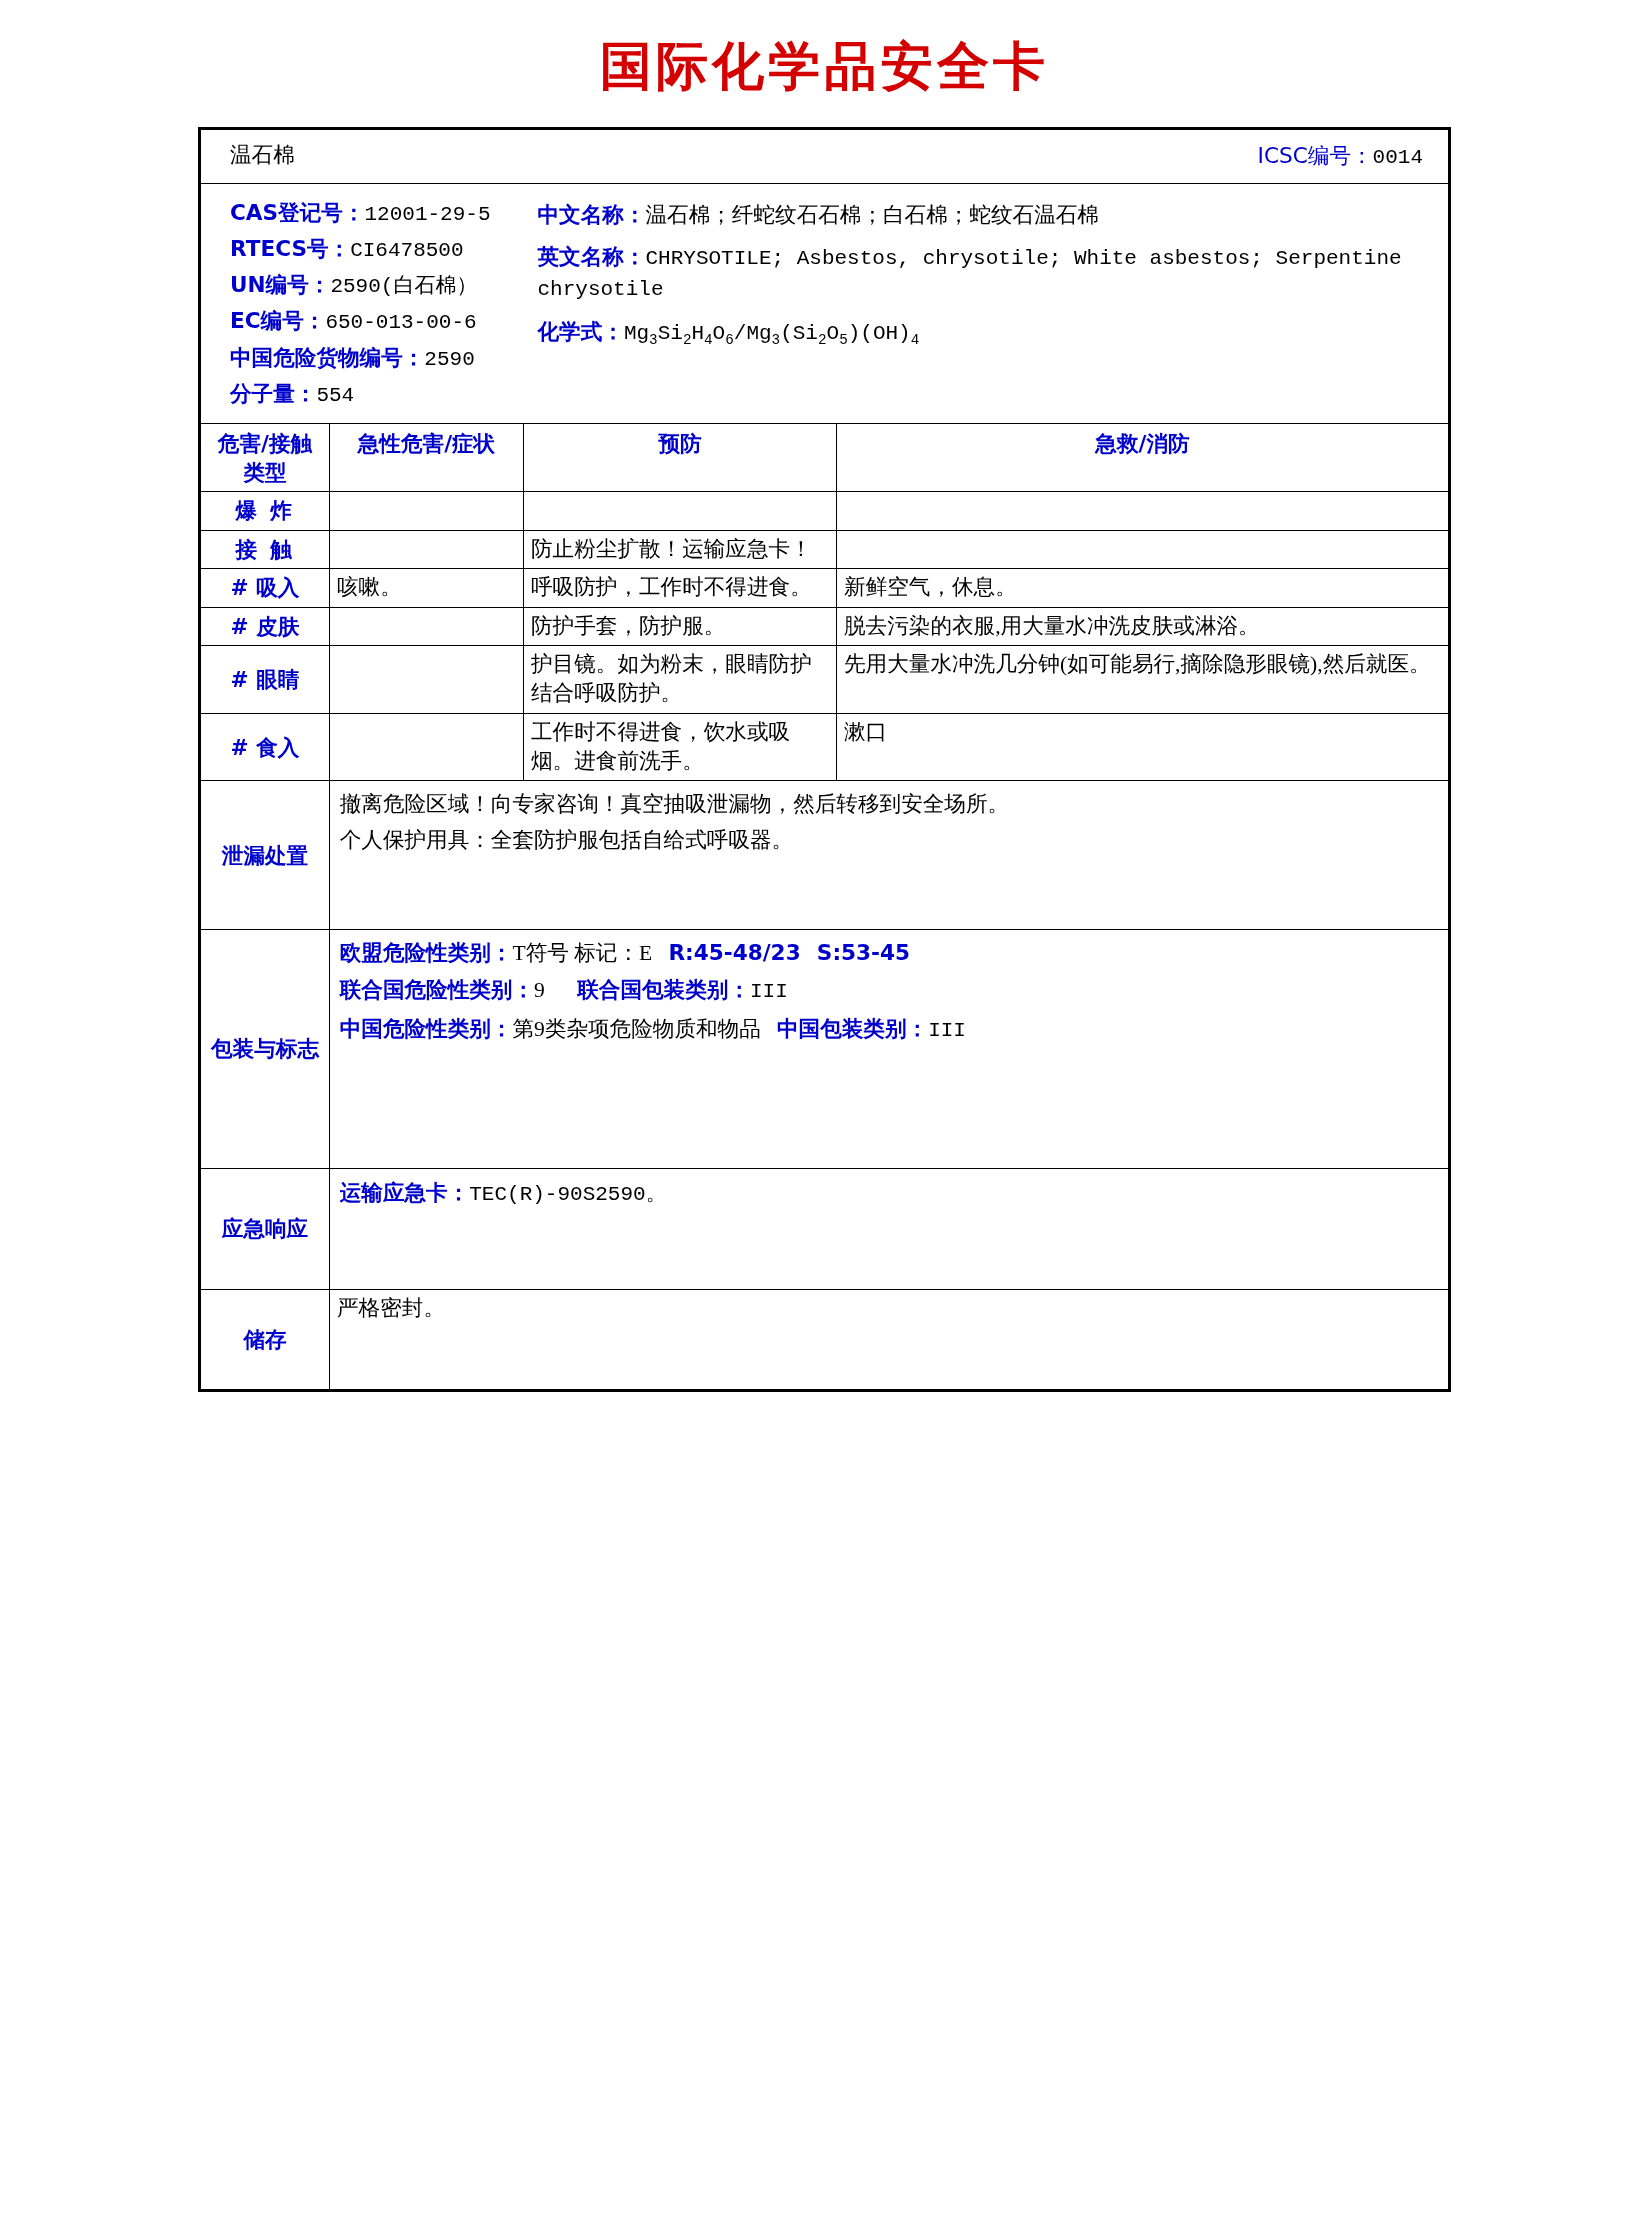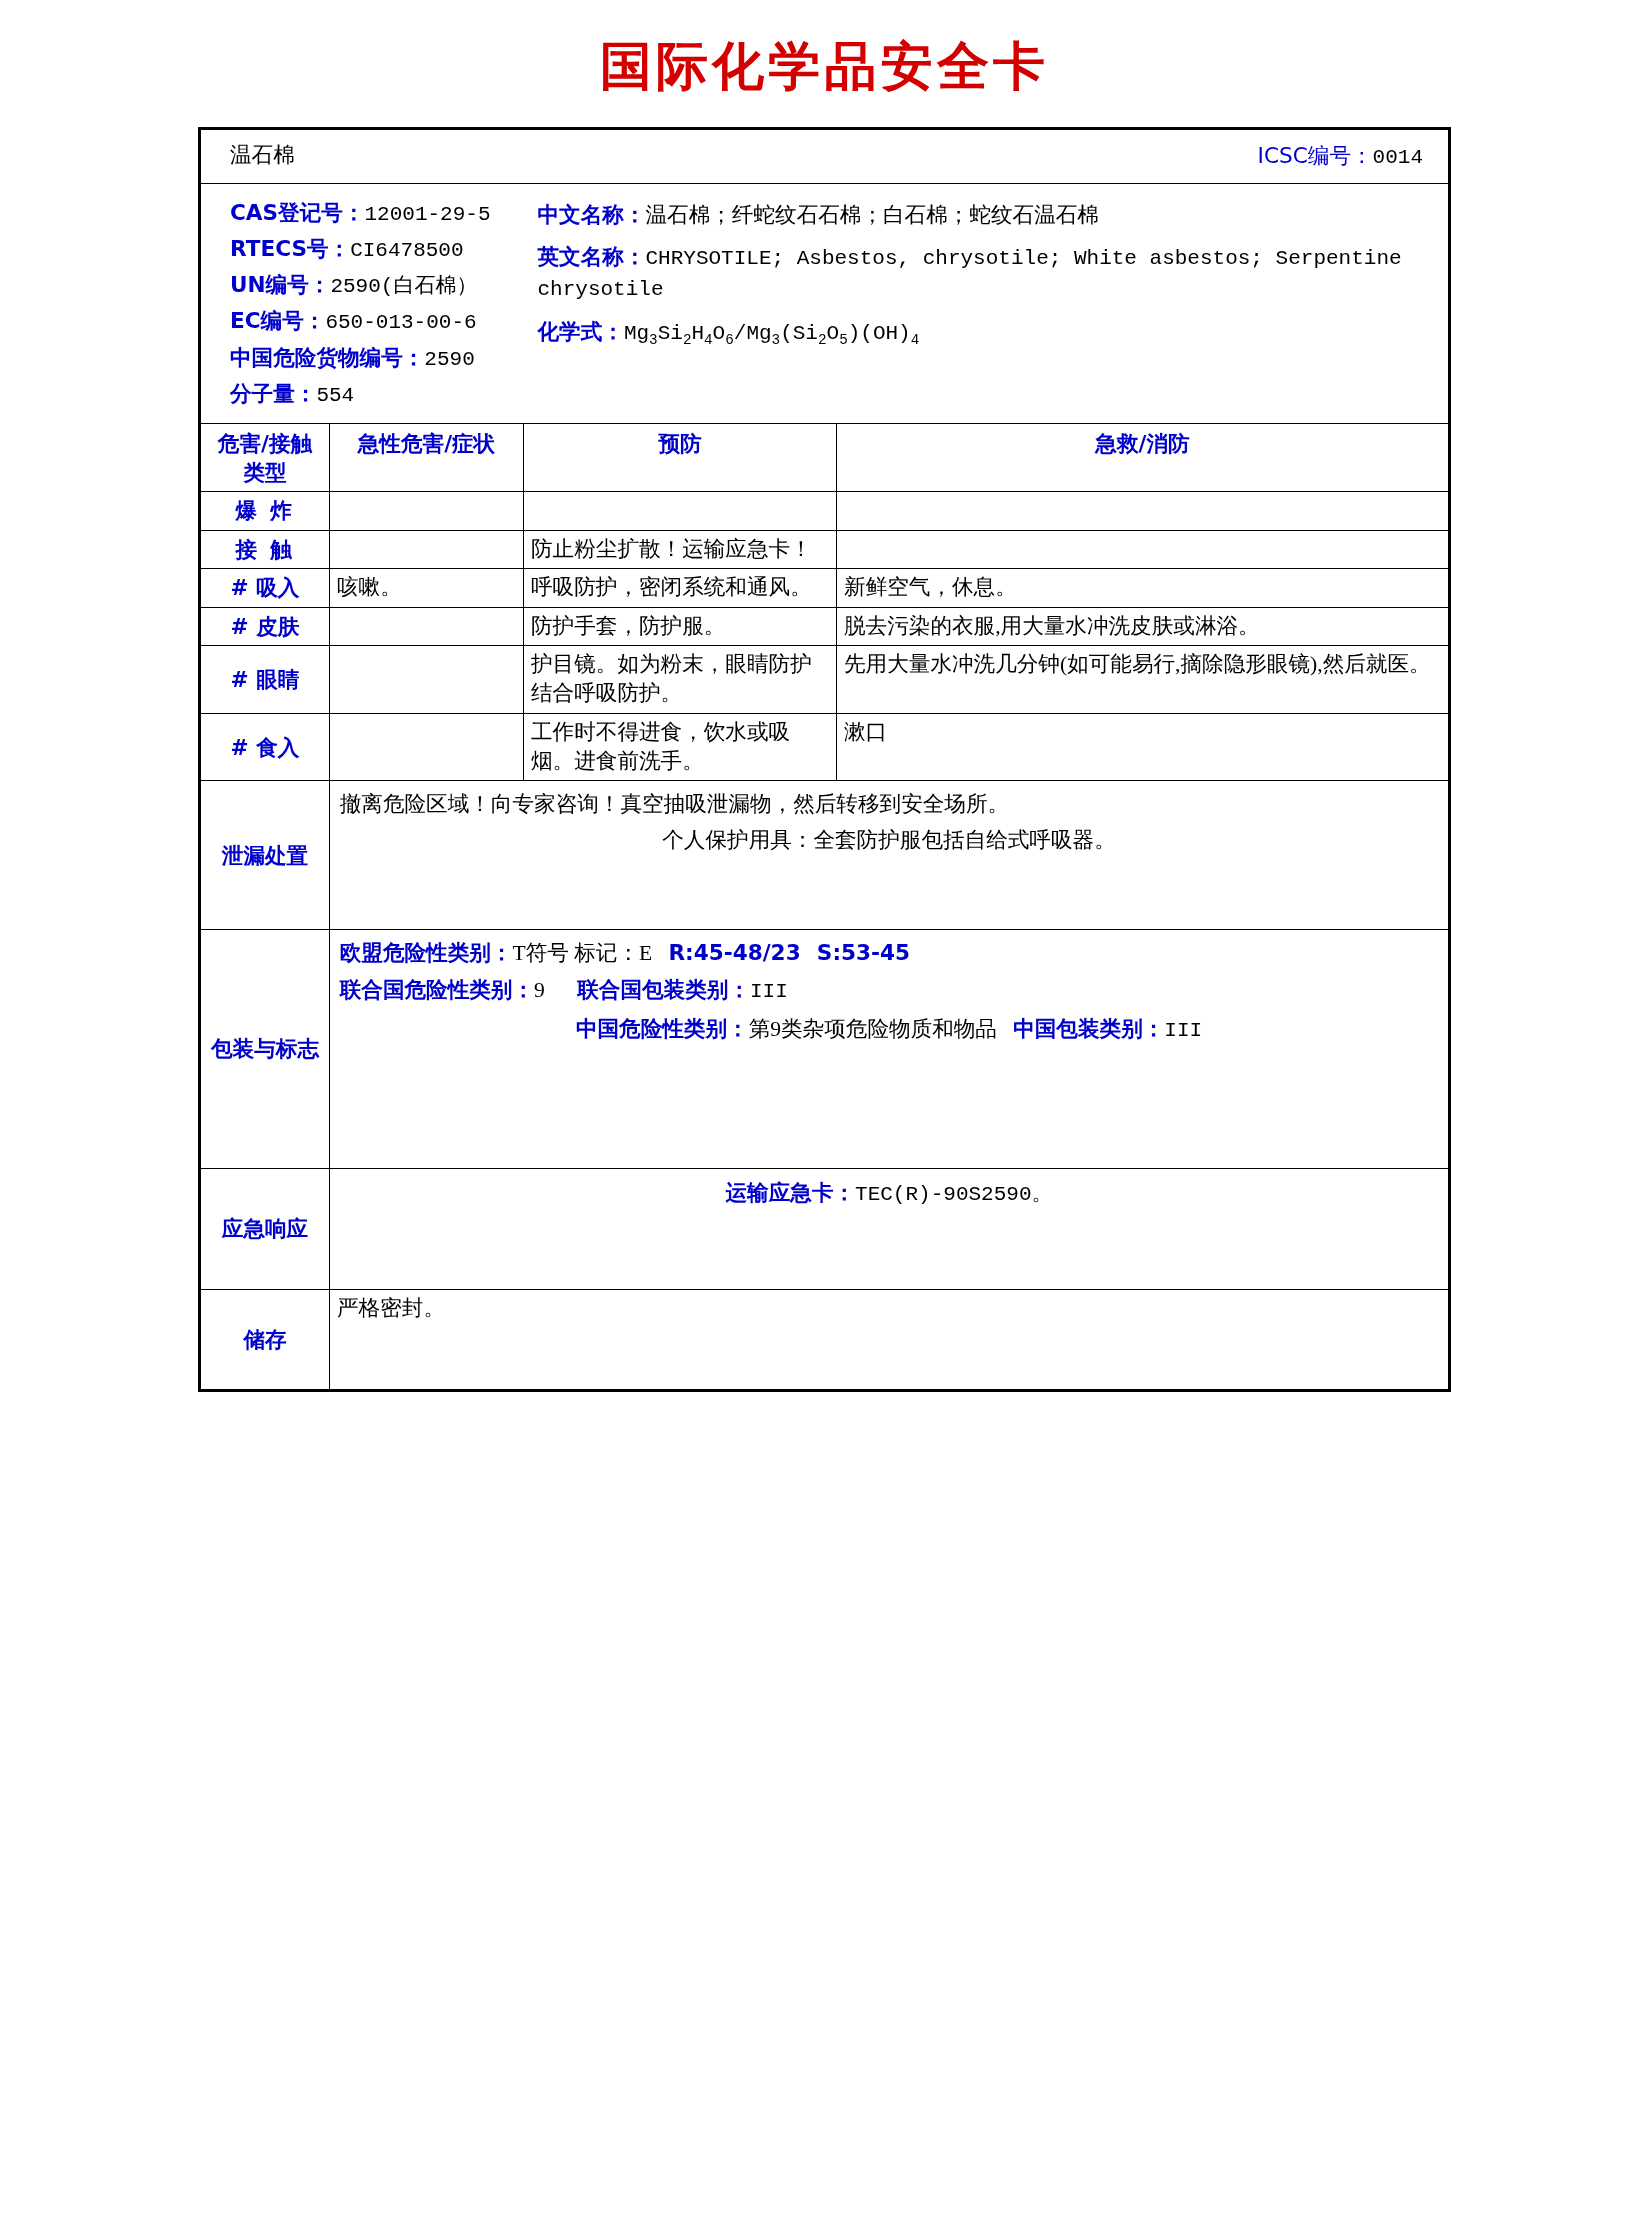--- a/index.html
+++ b/index.html
@@ -95,21 +95,21 @@
     color: #0000cc;
     font-weight: bold;
     font-family: "DejaVu Sans", "Liberation Sans", sans-serif;
     font-size: 21.6px;
     vertical-align: middle !important;
     letter-spacing: 2.8px;
   }
   .rowlabel.plain { letter-spacing: 0; }
   .cellbody { font-size: 21.6px; line-height: 1.3; }
   .pline { margin: 0 0 7px 0; }
-  .pline:last-child { margin-bottom: 0; text-align: center; }
+  .pline:last-child { margin-bottom: 0; }
   .big-cell { padding: 8.4px 9.7px !important; }
 </style>
 </head>
 <body>
 
 <div class="page">
 
   <div class="doc-title">国际化学品安全卡</div>
 
   <div class="card">
@@ -181,21 +181,21 @@
       <tr>
         <td class="rowlabel">接 触</td>
         <td class="cellbody"></td>
         <td class="cellbody">防止粉尘扩散！运输应急卡！</td>
         <td class="cellbody"></td>
       </tr>
 
       <tr>
         <td class="rowlabel plain"># 吸入</td>
         <td class="cellbody">咳嗽。</td>
-        <td class="cellbody">呼吸防护，密闭系统和通风。</td>
+        <td class="cellbody">呼吸防护，工作时不得进食。</td>
         <td class="cellbody">新鲜空气，休息。</td>
       </tr>
 
       <tr>
         <td class="rowlabel plain"># 皮肤</td>
         <td class="cellbody"></td>
         <td class="cellbody">防护手套，防护服。</td>
         <td class="cellbody">脱去污染的衣服,用大量水冲洗皮肤或淋浴。</td>
       </tr>
 

